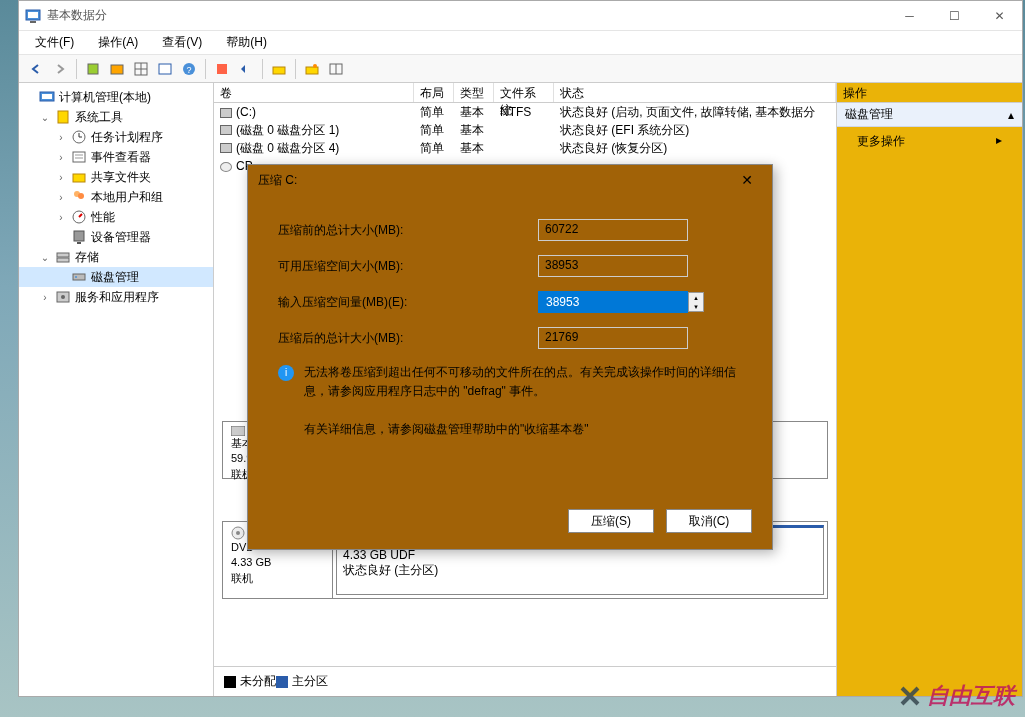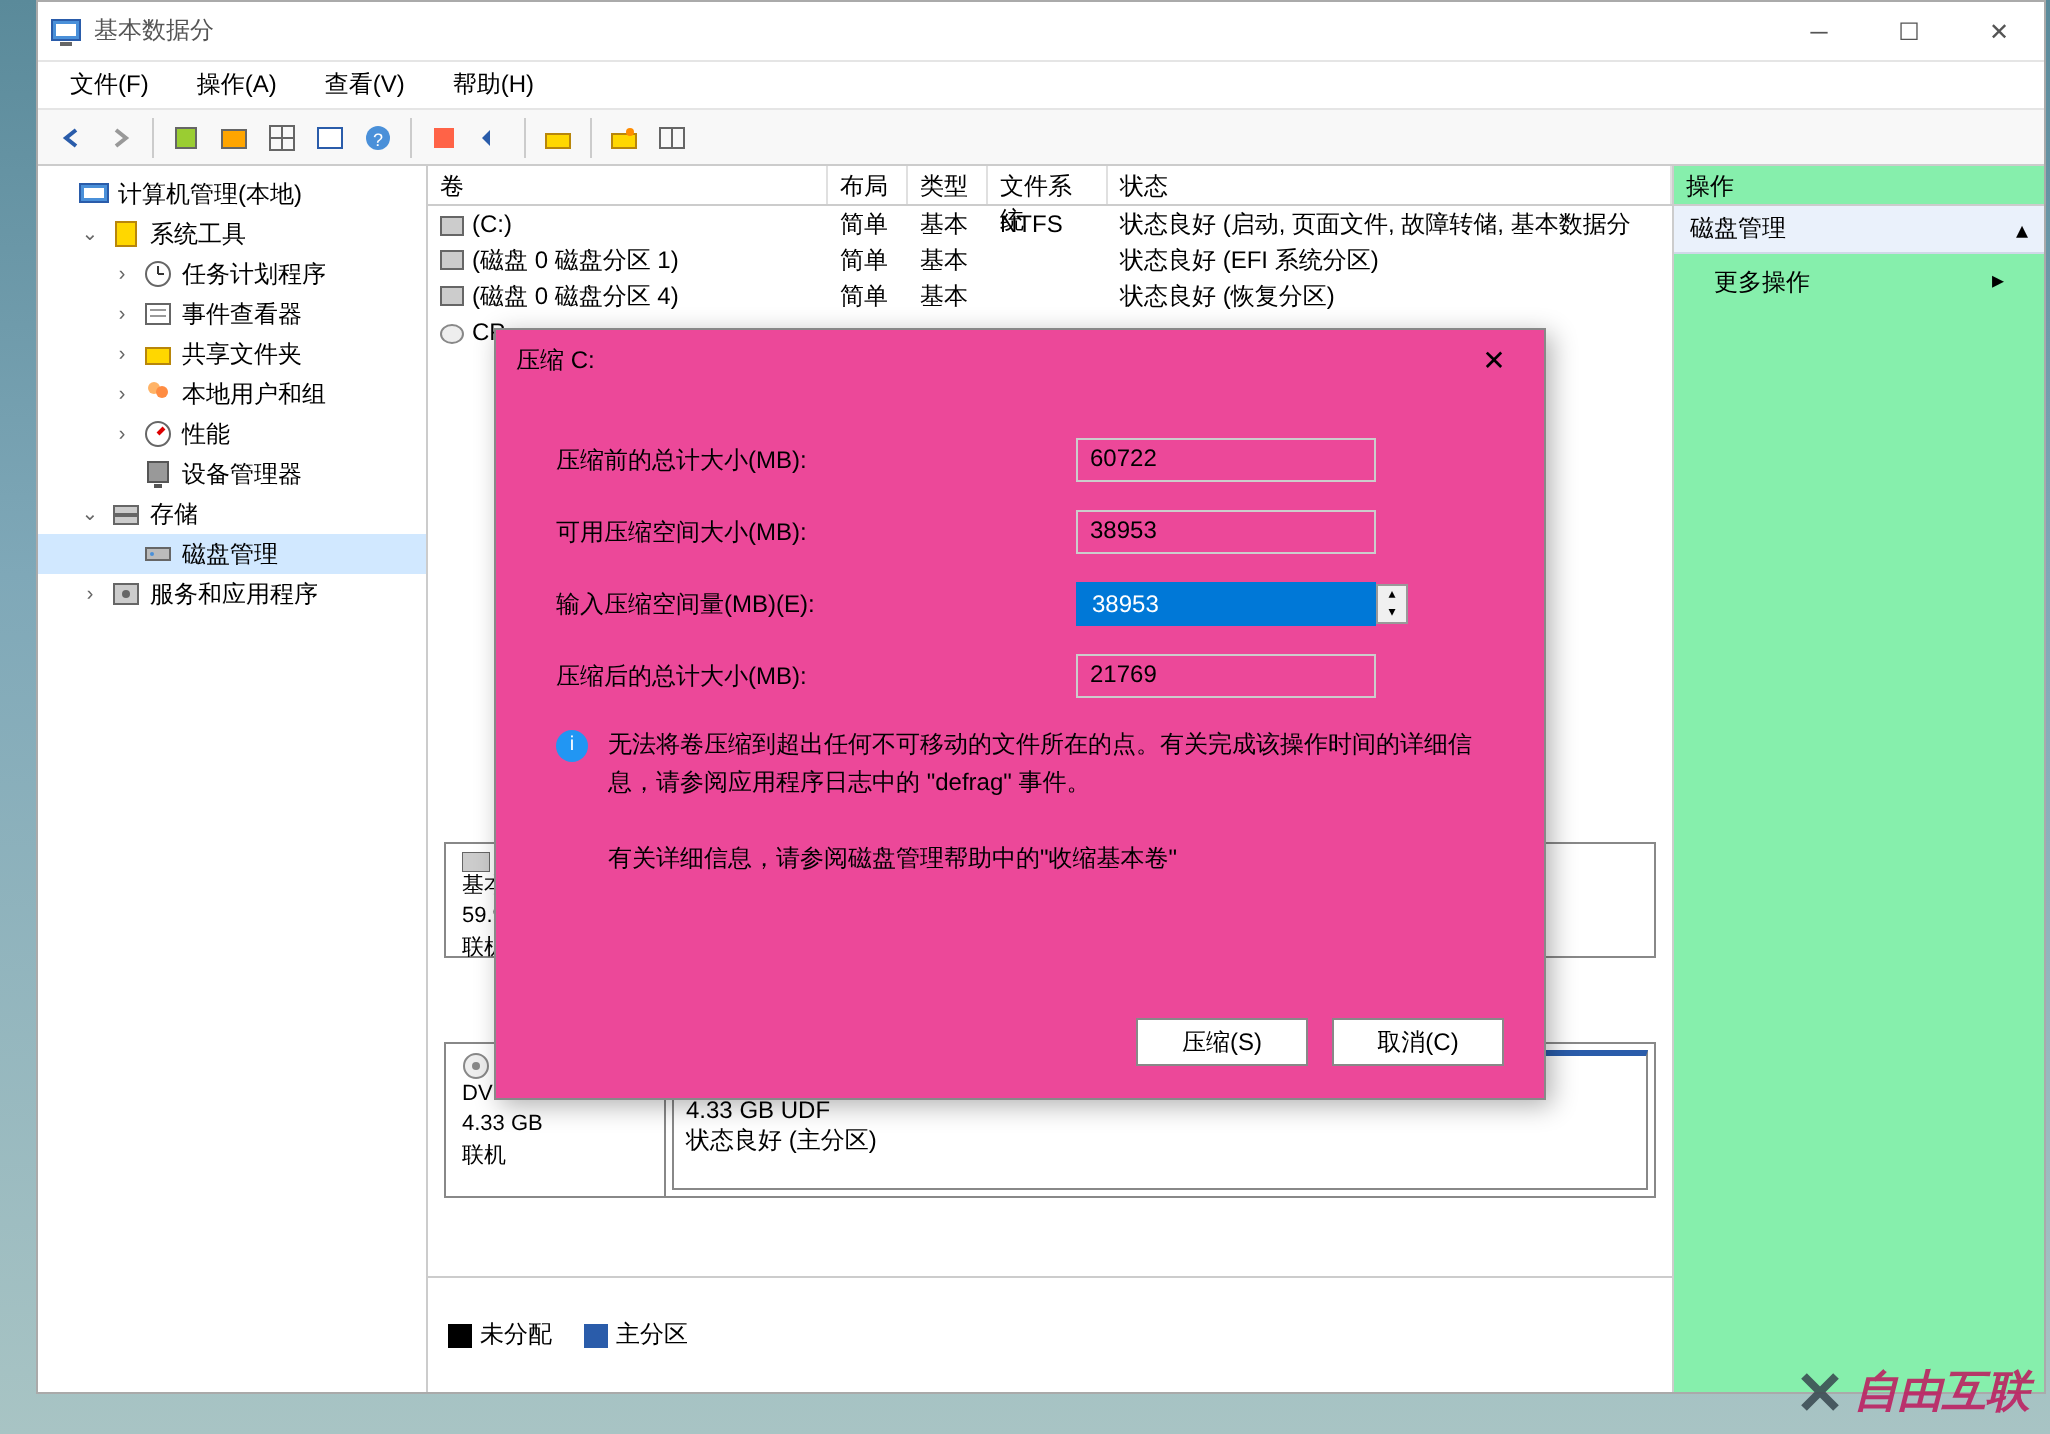--- a/index.html
+++ b/index.html
@@ -26,27 +26,27 @@
 .center { flex: 1; display: flex; flex-direction: column; border-right: 1px solid #ccc; position: relative; }
 .vols-header { height: 20px; display: flex; background: #fff; border-bottom: 1px solid #ccc; font-size: 12px; }
 .vols-header .col { border-right: 1px solid #e0e0e0; padding: 2px 6px; }
 .vol-row { display: flex; height: 18px; font-size: 12px; align-items: center; }
 .vol-row .cell { padding: 0 6px; white-space: nowrap; overflow: hidden; }
 .disk-panel-area { flex: 1; position: relative; padding-top: 280px; }
 .disk-box { margin: 6px 8px; border: 1px solid #888; display: flex; height: 70px; }
 .disk-left { width: 110px; border-right: 1px solid #888; padding: 4px 8px; font-size: 11px; line-height: 1.4; }
 .disk-parts { flex: 1; display: flex; }
 .disk-part { border: 1px solid #888; margin: 3px; padding: 4px 6px; font-size: 12px; line-height: 1.3; border-top: 3px solid #2a5caa; }
-.legend { padding: 20px 10px; font-size: 12px; display: flex; gap: 16px; align-items: center; border-top: 1px solid #ccc; }
+.legend { padding: 6px 10px; font-size: 12px; display: flex; align-items: center; border-top: 1px solid #ccc; }
 .legend .sw { width: 12px; height: 12px; display: inline-block; margin-right: 4px; vertical-align: middle; }
-.actions { width: 185px; background: #86efac; }
+.actions { width: 185px; background: #eab308; }
 .actions-header { height: 20px; border-bottom: 1px solid #ccc; padding: 2px 6px; font-size: 12px; }
 .actions-section { background: #eaf1fb; padding: 3px 8px; font-size: 12px; display: flex; justify-content: space-between; align-items: center; border-bottom: 1px solid #d0d8e8; }
 .actions-item { padding: 6px 20px; font-size: 12px; display: flex; justify-content: space-between; }
-.dialog { position: absolute; left: 247px; top: 164px; width: 526px; height: 386px; background: #ec4899; border: 1px solid #888; box-shadow: 3px 3px 12px rgba(0,0,0,0.3); display: flex; flex-direction: column; z-index: 100; }
+.dialog { position: absolute; left: 247px; top: 164px; width: 526px; height: 386px; background: #a16207; border: 1px solid #888; box-shadow: 3px 3px 12px rgba(0,0,0,0.3); display: flex; flex-direction: column; z-index: 100; }
 .dialog-title { height: 30px; display: flex; align-items: center; padding: 0 10px; font-size: 12px; }
 .dialog-title .t { flex: 1; }
 .dialog-close { width: 30px; text-align: center; font-size: 14px; }
 .dialog-body { flex: 1; padding: 10px 30px; font-size: 12px; }
 .drow { display: flex; align-items: center; margin: 14px 0; }
 .drow .lbl { width: 260px; }
 .drow .val { width: 150px; border: 1px solid #ccc; padding: 2px 6px; height: 22px; }
 .drow .val.editable { border: 2px solid #0078d7; background: #0078d7; color: #fff; }
 .spinner { width: 16px; display: flex; flex-direction: column; border: 1px solid #999; }
 .spinner div { height: 9px; font-size: 7px; text-align: center; line-height: 9px; background: #f0f0f0; }

